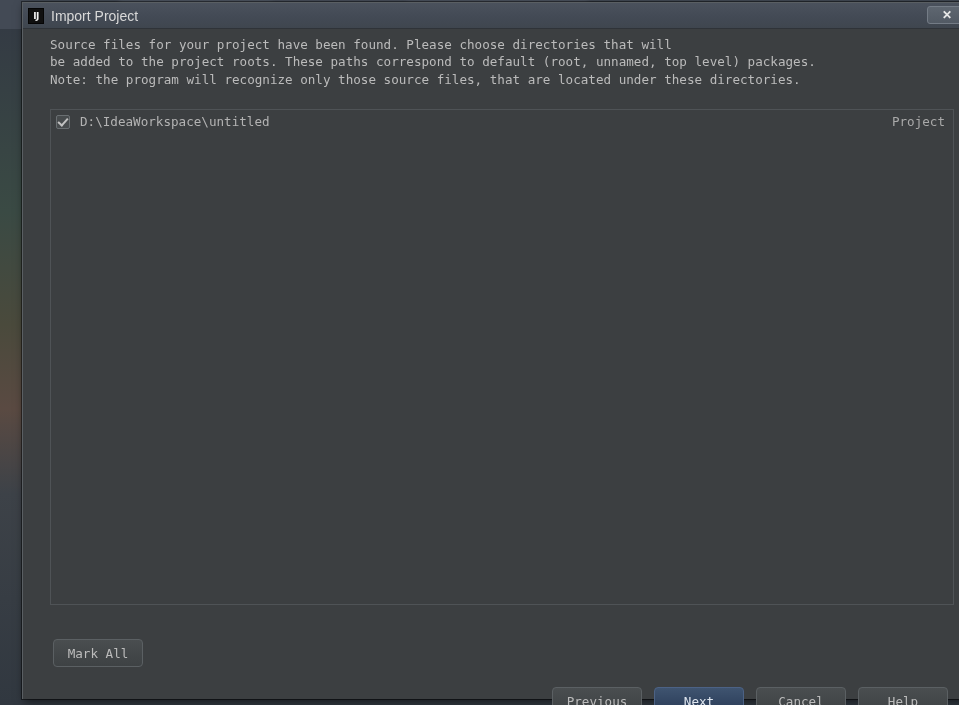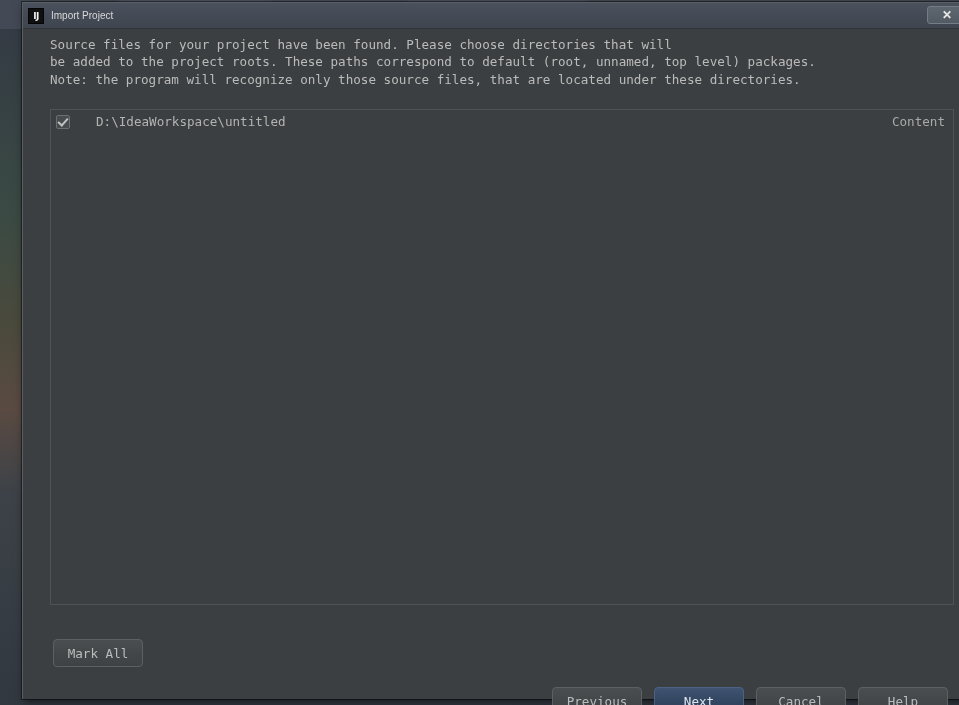--- a/index.html
+++ b/index.html
@@ -89,21 +89,21 @@
     align-items: center;
     justify-content: center;
     border: 1px solid #050505;
     box-sizing: border-box;
     flex: 0 0 auto;
   }
   #window-title {
     margin-left: 7px;
     color: #d8d8d8;
     font-family: "Liberation Sans", sans-serif;
-    font-size: 10px;
+    font-size: 14px;
     white-space: nowrap;
     flex: 0 0 auto;
     position: relative;
     z-index: 3;
   }
   #close-button {
     position: absolute;
     right: 5px;
     top: 3px;
     width: 40px;
@@ -154,21 +154,20 @@
     box-sizing: border-box;
     overflow: hidden;
   }
   .list-row {
     position: relative;
     height: 23px;
     display: flex;
     align-items: center;
     padding: 0 8px 0 5px;
     box-sizing: border-box;
-    gap: 16px;
   }
   .checkbox {
     width: 14px; height: 14px;
     flex: 0 0 auto;
     background: #474b4d;
     border: 1px solid #6a6f72;
     border-radius: 2px;
     box-sizing: border-box;
     position: relative;
   }
@@ -274,21 +273,21 @@
   <div id="dialog-body">
 
     <div id="description">Source files for your project have been found. Please choose directories that will
 be added to the project roots. These paths correspond to default (root, unnamed, top level) packages.
 Note: the program will recognize only those source files, that are located under these directories.</div>
 
     <div id="list-panel">
       <div class="list-row">
         <span class="checkbox checked"></span>
         <span class="row-label">D:\IdeaWorkspace\untitled</span>
-        <span class="row-trailing">Content</span>
+        <span class="row-trailing">Project</span>
       </div>
     </div>
 
     <div id="mark-row">
       <div class="btn" id="mark-all-button">Mark All</div>
     </div>
 
     <div id="footer-row">
       <div class="btn" id="previous-button">Previous</div>
       <div class="btn primary" id="next-button">Next</div>

